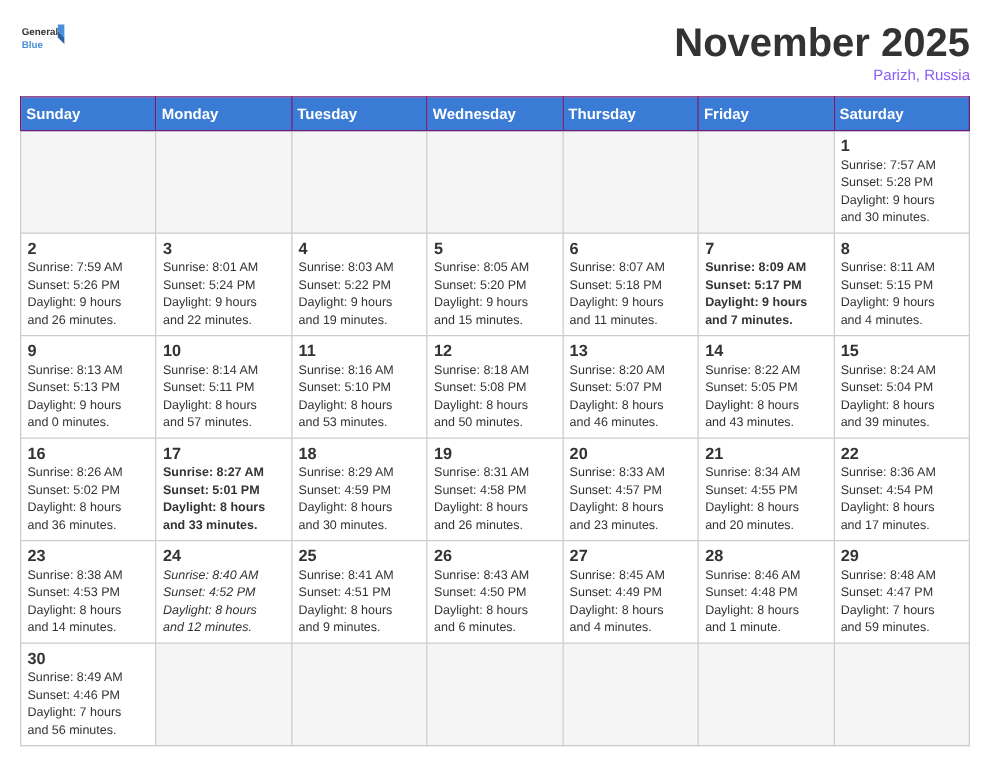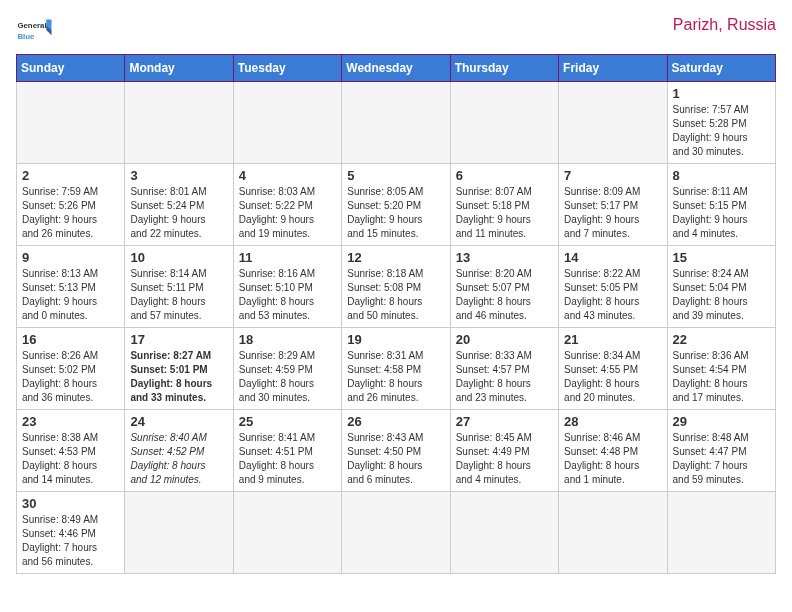--- a/index.html
+++ b/index.html
@@ -25,22 +25,22 @@
       width: 36px;
       height: 28px;
     }
     .title-block { text-align: right; }
     .month-title {
       font-size: 32px;
       font-weight: bold;
       color: #333;
     }
     .location {
-      font-size: 16px;
-      color: #be185d;
+      font-size: 12px;
+      color: #8b5cf6;
     }
     table {
       width: 100%;
       border-collapse: collapse;
       table-layout: fixed;
     }
     thead tr th {
       background-color: #3a7bd5;
       color: #fff;
       font-size: 12px;
@@ -84,20 +84,21 @@
     <svg class="logo-icon" viewBox="0 0 40 32" xmlns="http://www.w3.org/2000/svg">
       <rect x="0" y="0" width="40" height="32" fill="white"></rect>
 
       <text x="1" y="14" font-size="9" font-weight="bold" fill="#333" font-family="Arial">General</text>
       <text x="1" y="26" font-size="9" font-weight="bold" fill="#4a90d9" font-family="Arial">Blue</text>
       <polygon points="34,4 40,4 40,16 34,10" fill="#4a90d9"></polygon>
       <polygon points="34,10 40,16 40,22 34,16" fill="#2a60a9"></polygon>
     </svg>
   </div>
   <div class="title-block">
+    <div class="month-title">November 2025</div>
     <div class="location">Parizh, Russia</div>
   </div>
 </div>
 
 <table>
   <thead>
     <tr id="header-row">
         <th>Sunday</th>
         <th>Monday</th>
         <th>Tuesday</th>
@@ -154,21 +155,21 @@
         </td>
         <td>
           <span class="day-num">6</span>
           <div class="cell-info" style="white-space: pre-line;">Sunrise: 8:07 AM
 Sunset: 5:18 PM
 Daylight: 9 hours
 and 11 minutes.</div>
         </td>
         <td>
           <span class="day-num">7</span>
-          <div class="cell-info" style="white-space: pre-line;">Sunrise: 8:09 AM
+          <div class="cell-info" style="white-space: pre-line; font-weight: bold;">Sunrise: 8:09 AM
 Sunset: 5:17 PM
 Daylight: 9 hours
 and 7 minutes.</div>
         </td>
         <td>
           <span class="day-num">8</span>
           <div class="cell-info" style="white-space: pre-line;">Sunrise: 8:11 AM
 Sunset: 5:15 PM
 Daylight: 9 hours
 and 4 minutes.</div>

